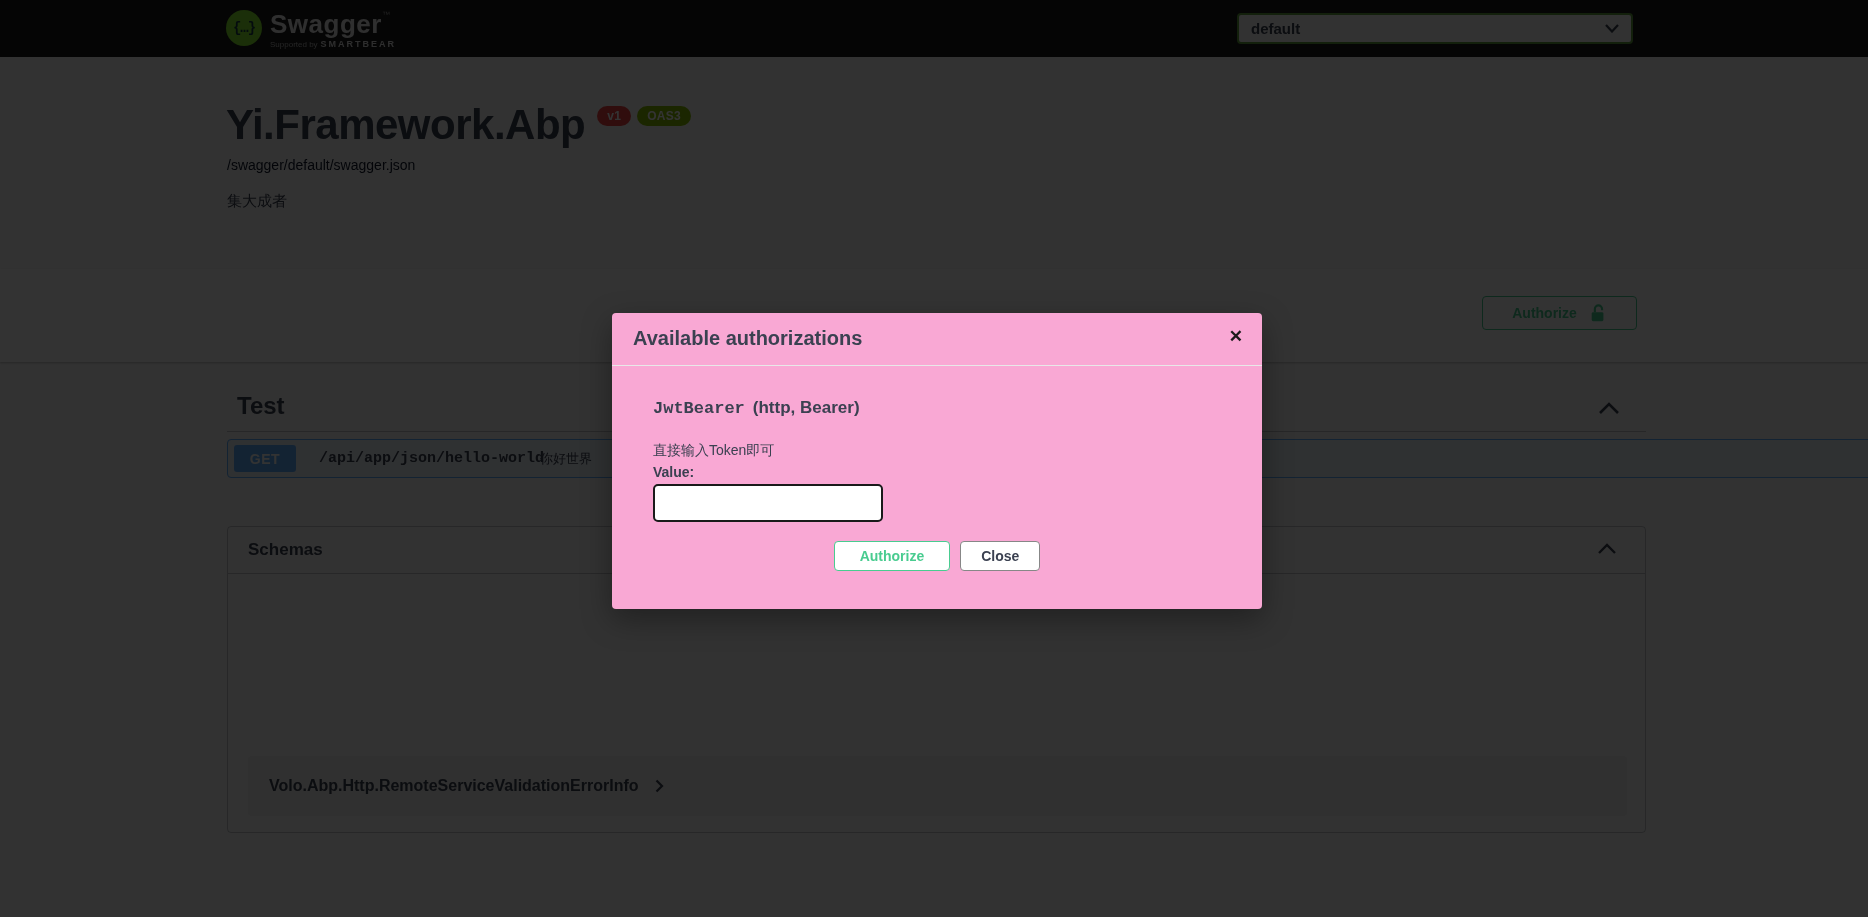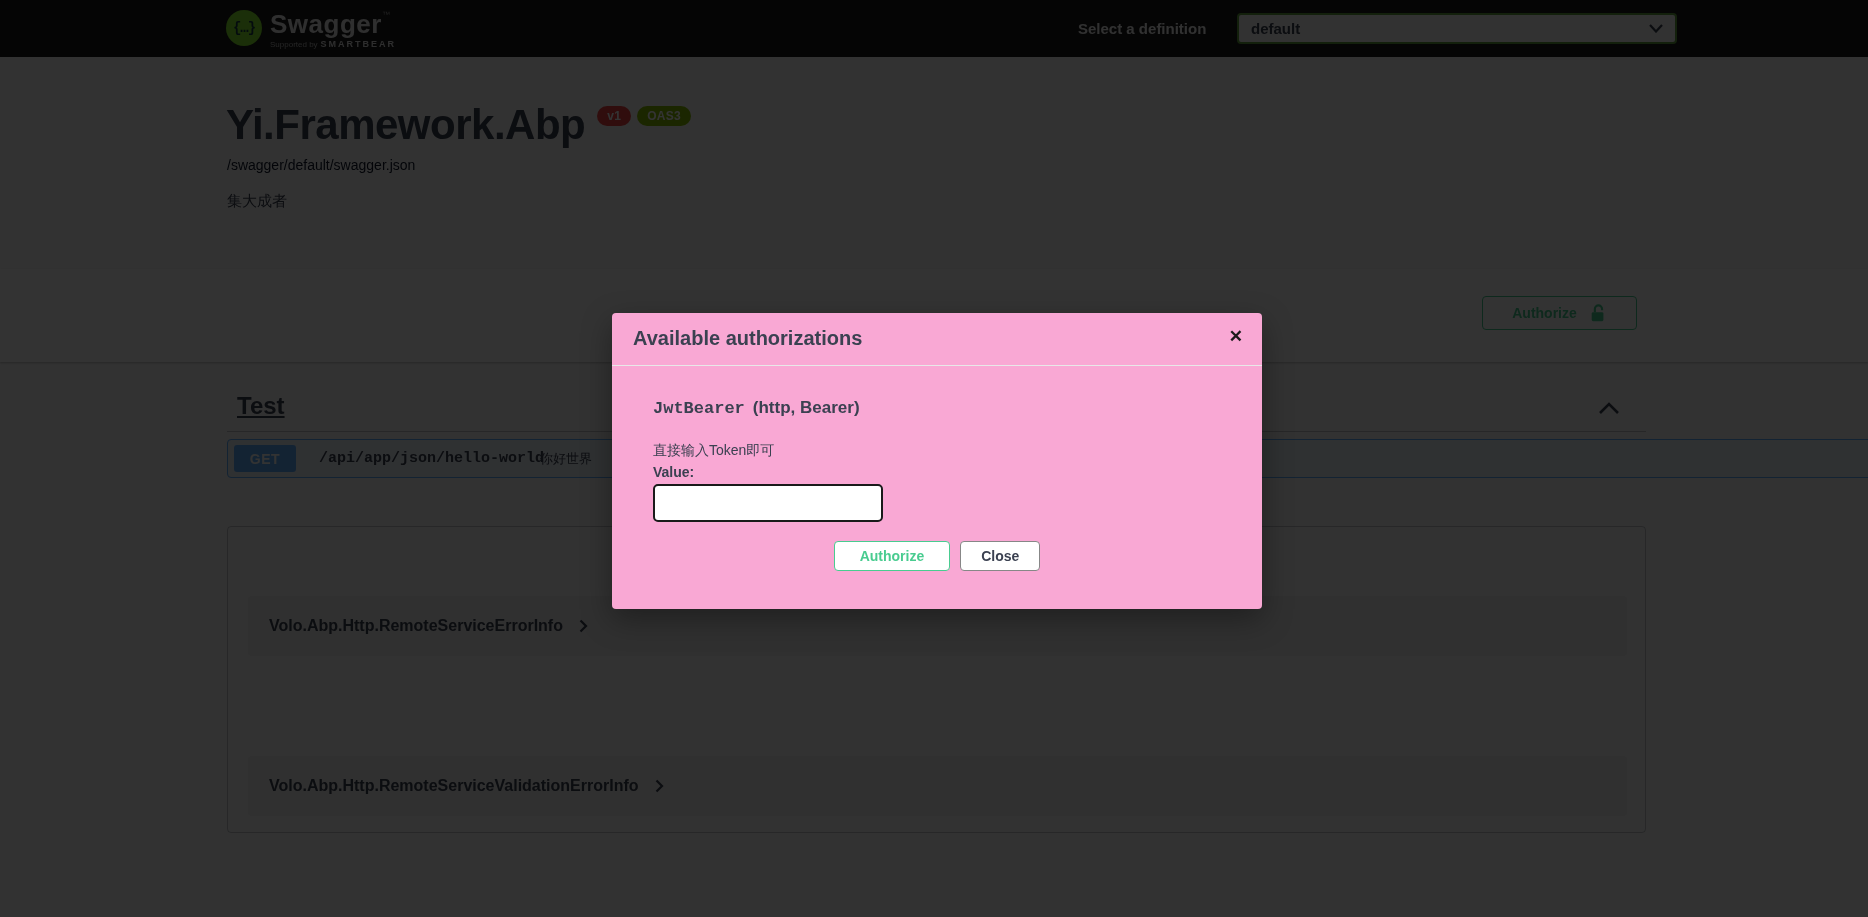--- a/index.html
+++ b/index.html
@@ -10,21 +10,21 @@
   .logo{position:absolute;left:226px;top:10px;display:flex;align-items:flex-start;}
   .logo-circle{width:36px;height:36px;border-radius:50%;background:#85ea2d;display:flex;align-items:center;justify-content:center;}
   .logo-braces{font-family:"Liberation Mono",monospace;font-weight:bold;font-size:14px;color:#173b47;letter-spacing:-1px;}
   .logo-textcol{margin-left:8px;}
   .logo-brand{font-size:26px;font-weight:600;color:#ececec;line-height:28px;letter-spacing:.5px;}
   .logo-tm{font-size:8px;color:#9a9a9a;vertical-align:top;}
   .logo-sub{font-size:8px;color:#b5b5b5;margin-top:1px;}
   .logo-sub b{font-size:9px;color:#e3e3e3;letter-spacing:2px;margin-left:3px;}
   .select-label{position:absolute;left:1078px;top:0;height:57px;display:flex;align-items:center;
                 font-size:15px;font-weight:bold;color:#f3f3f3;}
-  .definition-select{position:absolute;left:1237px;top:13px;width:440px;height:31px;box-sizing:border-box;
+  .definition-select{position:absolute;left:1237px;top:13px;width:396px;height:31px;box-sizing:border-box;
                      background:#f7f7f7;border:2px solid #62a03f;border-radius:4px;display:flex;align-items:center;
                      padding:0 12px;cursor:pointer;}
   .definition-select .sel-text{font-size:15px;font-weight:bold;color:#3b4151;flex:1;}
   
   .info-title{position:absolute;left:226px;top:101px;font-size:42px;font-weight:bold;color:#3b4151;letter-spacing:-.5px;}
   .pill{display:inline-block;font-size:12px;font-weight:bold;color:#fff;border-radius:57px;
         padding:3px 10px;vertical-align:super;letter-spacing:.3px;}
   .pill-v1{background:#ef4444;margin-left:12px;font-size:12px;transform:translateY(-4px);text-align:center;}
   .pill-oas{background:#89bf04;margin-left:6px;transform:translateY(-4px);}
   .spec-link{position:absolute;left:227px;top:157px;font-size:14px;color:#0f172a;text-decoration:none;}
@@ -32,21 +32,21 @@
   
   .scheme-container{position:absolute;left:0;top:269px;width:1868px;height:93px;background:#fff;
                     box-shadow:0 1px 2px 0 rgba(0,0,0,.25);}
   .btn-authorize-main{position:absolute;left:1482px;top:27px;width:155px;height:34px;box-sizing:border-box;
                       background:transparent;border:1.5px solid #49cc90;border-radius:4px;color:#49cc90;
                       font-size:14px;font-weight:bold;display:flex;align-items:center;justify-content:center;gap:12px;
                       font-family:"Liberation Sans",sans-serif;cursor:pointer;}
   
   .opblock-tag{position:absolute;left:227px;top:390px;width:1419px;height:42px;box-sizing:border-box;
                border-bottom:1px solid rgba(59,65,81,.3);cursor:pointer;}
-  .opblock-tag .tag-text{position:absolute;left:10px;top:2px;font-size:24px;font-weight:bold;color:#3b4151;text-decoration:underline;}
+  .opblock-tag .tag-text{position:absolute;left:10px;top:2px;font-size:24px;font-weight:bold;color:#3b4151;}
   .opblock-tag .chev{position:absolute;right:26px;top:12px;}
   .opblock-get{position:absolute;left:227px;top:439px;width:1703px;height:39px;box-sizing:border-box;
                background:rgba(97,175,254,.1);border:1px solid #61affe;border-radius:4px;cursor:pointer;}
   .method-badge{position:absolute;left:6px;top:5px;width:62px;height:27px;background:#61affe;border-radius:3px;
                 color:#fff;font-size:14px;font-weight:bold;display:flex;align-items:center;justify-content:center;
                 letter-spacing:.5px;}
   .op-path{position:absolute;left:91px;top:0;height:37px;display:flex;align-items:center;
            font-family:"Liberation Mono","DejaVu Sans Mono",monospace;font-size:15px;font-weight:bold;color:#3b4151;}
   .op-summary{position:absolute;left:312px;top:0;height:37px;display:flex;align-items:center;font-size:13px;color:#3b4151;}
   .op-chevron{position:absolute;right:40px;top:13px;}
@@ -96,21 +96,20 @@
       </div>
       <div class="logo-textcol">
         <div>
           <span class="logo-brand">Swagger</span><span class="logo-tm">™</span>
         </div>
         <div class="logo-sub">
           <span>Supported by</span><b>SMARTBEAR</b>
         </div>
       </div>
     </div>
-    <div class="select-label">Select a definition</div>
     <div class="definition-select">
       <span class="sel-text">default</span>
       <span>
         <svg width="14" height="9" viewBox="0 0 14 9">
             <polyline points="1,1 7,7.5 13,1" fill="none" stroke="#3b4151" stroke-width="2.2"></polyline>
           </svg>
       </span>
     </div>
   </div>
 
@@ -152,25 +151,25 @@
     </span>
     <button class="op-lock">
       <svg width="17" height="21" viewBox="0 0 17 21">
         <rect x="2" y="10" width="13" height="10" rx="1.5" fill="#999"></rect>
         <path d="M5 10 V6 a3.8 3.8 0 0 1 7.6 0 V7.5" fill="none" stroke="#999" stroke-width="2.2"></path>
       </svg>
     </button>
   </div>
 
   <div class="models">
-    <div class="model-row" style="top:69px;">
-      <span class="model-name">Volo.Abp.Http.RemoteServiceErrorInfo</span>
-      <span class="chev-right">
-        <svg width="9" height="14" viewBox="0 0 9 14">
-            <polyline points="1.5,1.5 7,7 1.5,12.5" fill="none" stroke="#3b4151" stroke-width="2.2"></polyline>
+    <div class="models-header">
+      <span class="models-title">Schemas</span>
+      <span class="chev">
+        <svg width="20" height="12" viewBox="0 0 20 12">
+            <polyline points="2,10 10,2 18,10" fill="none" stroke="#3b4151" stroke-width="2.4"></polyline>
           </svg>
       </span>
     </div>
     <div class="model-row" style="top:229px;">
       <span class="model-name">Volo.Abp.Http.RemoteServiceValidationErrorInfo</span>
       <span class="chev-right">
         <svg width="9" height="14" viewBox="0 0 9 14">
             <polyline points="1.5,1.5 7,7 1.5,12.5" fill="none" stroke="#3b4151" stroke-width="2.2"></polyline>
           </svg>
       </span>

